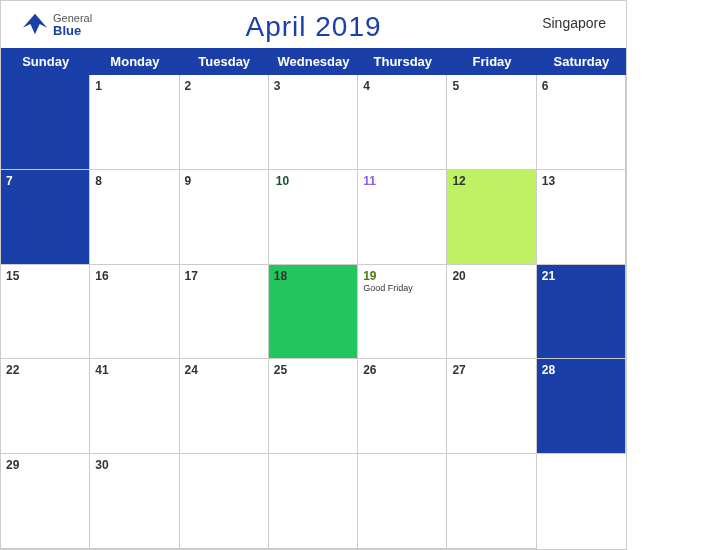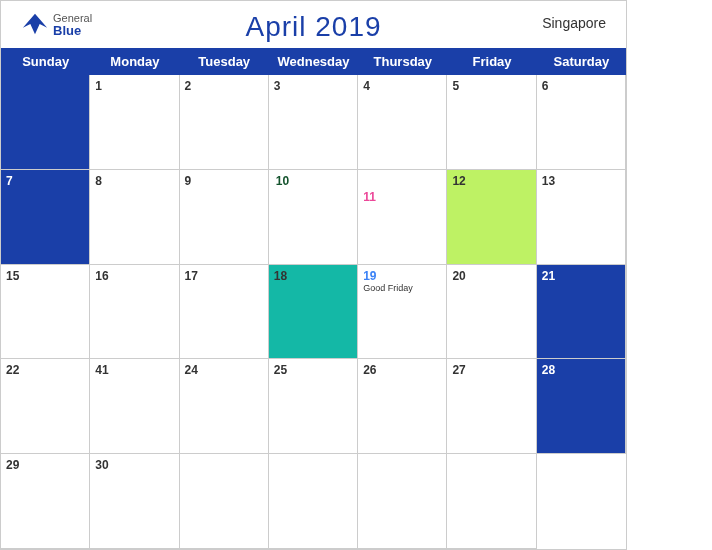--- a/index.html
+++ b/index.html
@@ -133,42 +133,42 @@
       <div style="border-right: 1px solid rgb(204, 204, 204); border-bottom: 1px solid rgb(204, 204, 204); position: relative; min-height: 72px; background: rgb(255, 255, 255);">
         <span style="position: absolute; top: 4px; left: 5px; font-size: 12px; font-weight: bold; color: rgb(51, 51, 51);">8</span>
       </div>
       <div style="border-right: 1px solid rgb(204, 204, 204); border-bottom: 1px solid rgb(204, 204, 204); position: relative; min-height: 72px; background: rgb(255, 255, 255);">
         <span style="position: absolute; top: 4px; left: 5px; font-size: 12px; font-weight: bold; color: rgb(51, 51, 51);">9</span>
       </div>
       <div style="border-right: 1px solid rgb(204, 204, 204); border-bottom: 1px solid rgb(204, 204, 204); position: relative; min-height: 72px; background: rgb(255, 255, 255);">
         <span style="position: absolute; top: 4px; left: 7px; font-size: 12px; font-weight: bold; color: #14532d;">10</span>
       </div>
       <div style="border-right: 1px solid rgb(204, 204, 204); border-bottom: 1px solid rgb(204, 204, 204); position: relative; min-height: 72px; background: rgb(255, 255, 255);">
-        <span style="position: absolute; top: 20px; left: 5px; font-size: 12px; font-weight: bold; color: #ec4899;">11</span>
+        <span style="position: absolute; top: 4px; left: 5px; font-size: 12px; font-weight: bold; color: #8b5cf6;">11</span>
       </div>
       <div style="border-right: 1px solid rgb(204, 204, 204); border-bottom: 1px solid rgb(204, 204, 204); position: relative; min-height: 72px; background: #bef264; text-decoration: underline;">
         <span style="position: absolute; top: 4px; left: 5px; font-size: 12px; font-weight: bold; color: rgb(51, 51, 51);">12</span>
       </div>
       <div style="border-right: 1px solid rgb(204, 204, 204); border-bottom: 1px solid rgb(204, 204, 204); position: relative; min-height: 72px; background: rgb(255, 255, 255);">
         <span style="position: absolute; top: 4px; left: 5px; font-size: 12px; font-weight: bold; color: rgb(51, 51, 51);">13</span>
       </div>
       <div style="border-right: 1px solid rgb(204, 204, 204); border-bottom: 1px solid rgb(204, 204, 204); position: relative; min-height: 72px; background: rgb(255, 255, 255);">
         <span style="position: absolute; top: 4px; left: 5px; font-size: 12px; font-weight: bold; color: rgb(51, 51, 51);">15</span>
       </div>
       <div style="border-right: 1px solid rgb(204, 204, 204); border-bottom: 1px solid rgb(204, 204, 204); position: relative; min-height: 72px; background: rgb(255, 255, 255);">
         <span style="position: absolute; top: 4px; left: 5px; font-size: 12px; font-weight: bold; color: rgb(51, 51, 51);">16</span>
       </div>
       <div style="border-right: 1px solid rgb(204, 204, 204); border-bottom: 1px solid rgb(204, 204, 204); position: relative; min-height: 72px; background: rgb(255, 255, 255);">
         <span style="position: absolute; top: 4px; left: 5px; font-size: 12px; font-weight: bold; color: rgb(51, 51, 51);">17</span>
       </div>
-      <div style="border-right: 1px solid rgb(204, 204, 204); border-bottom: 1px solid rgb(204, 204, 204); position: relative; min-height: 72px; background: #14b8a6;">
+      <div style="border-right: 1px solid rgb(204, 204, 204); border-bottom: 1px solid rgb(204, 204, 204); position: relative; min-height: 72px; background: #22c55e;">
         <span style="position: absolute; top: 4px; left: 5px; font-size: 12px; font-weight: bold; color: rgb(51, 51, 51);">18</span>
       </div>
       <div style="border-right: 1px solid rgb(204, 204, 204); border-bottom: 1px solid rgb(204, 204, 204); position: relative; min-height: 72px; background: rgb(255, 255, 255);">
-        <span style="position: absolute; top: 4px; left: 5px; font-size: 12px; font-weight: bold; color: #3b82f6;">19</span>
+        <span style="position: absolute; top: 4px; left: 5px; font-size: 12px; font-weight: bold; color: #4d7c0f;">19</span>
         <span style="position: absolute; top: 18px; left: 5px; font-size: 9px; color: rgb(51, 51, 51);">Good Friday</span>
       </div>
       <div style="border-right: 1px solid rgb(204, 204, 204); border-bottom: 1px solid rgb(204, 204, 204); position: relative; min-height: 72px; background: rgb(255, 255, 255);">
         <span style="position: absolute; top: 4px; left: 5px; font-size: 12px; font-weight: bold; color: rgb(51, 51, 51);">20</span>
       </div>
       <div style="border-right: 1px solid rgb(204, 204, 204); border-bottom: 1px solid rgb(204, 204, 204); position: relative; min-height: 72px; background: rgb(26, 63, 168);">
         <span style="position: absolute; top: 4px; left: 5px; font-size: 12px; font-weight: bold; color: rgb(255, 255, 255);">21</span>
       </div>
       <div style="border-right: 1px solid rgb(204, 204, 204); border-bottom: 1px solid rgb(204, 204, 204); position: relative; min-height: 72px; background: rgb(255, 255, 255);">
         <span style="position: absolute; top: 4px; left: 5px; font-size: 12px; font-weight: bold; color: rgb(51, 51, 51);">22</span>

